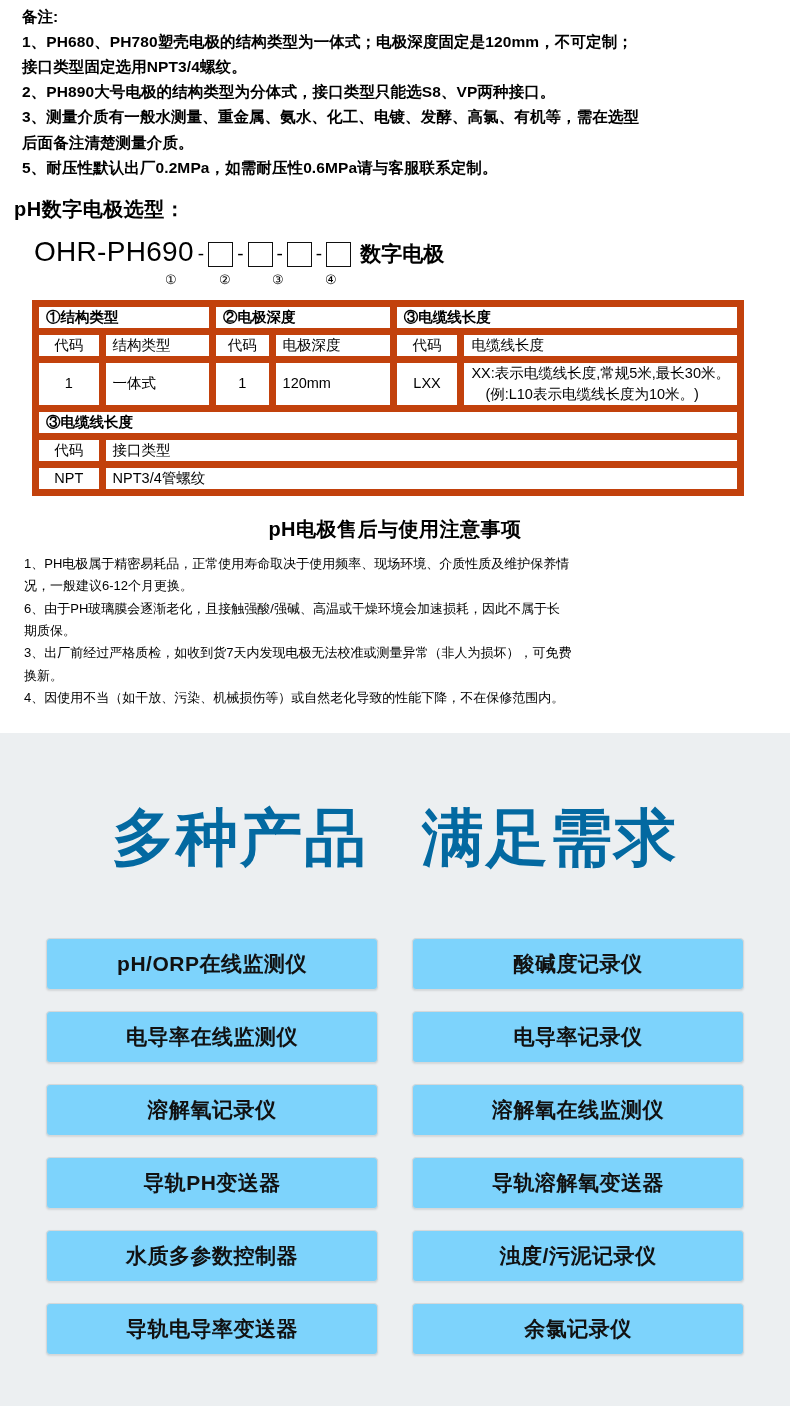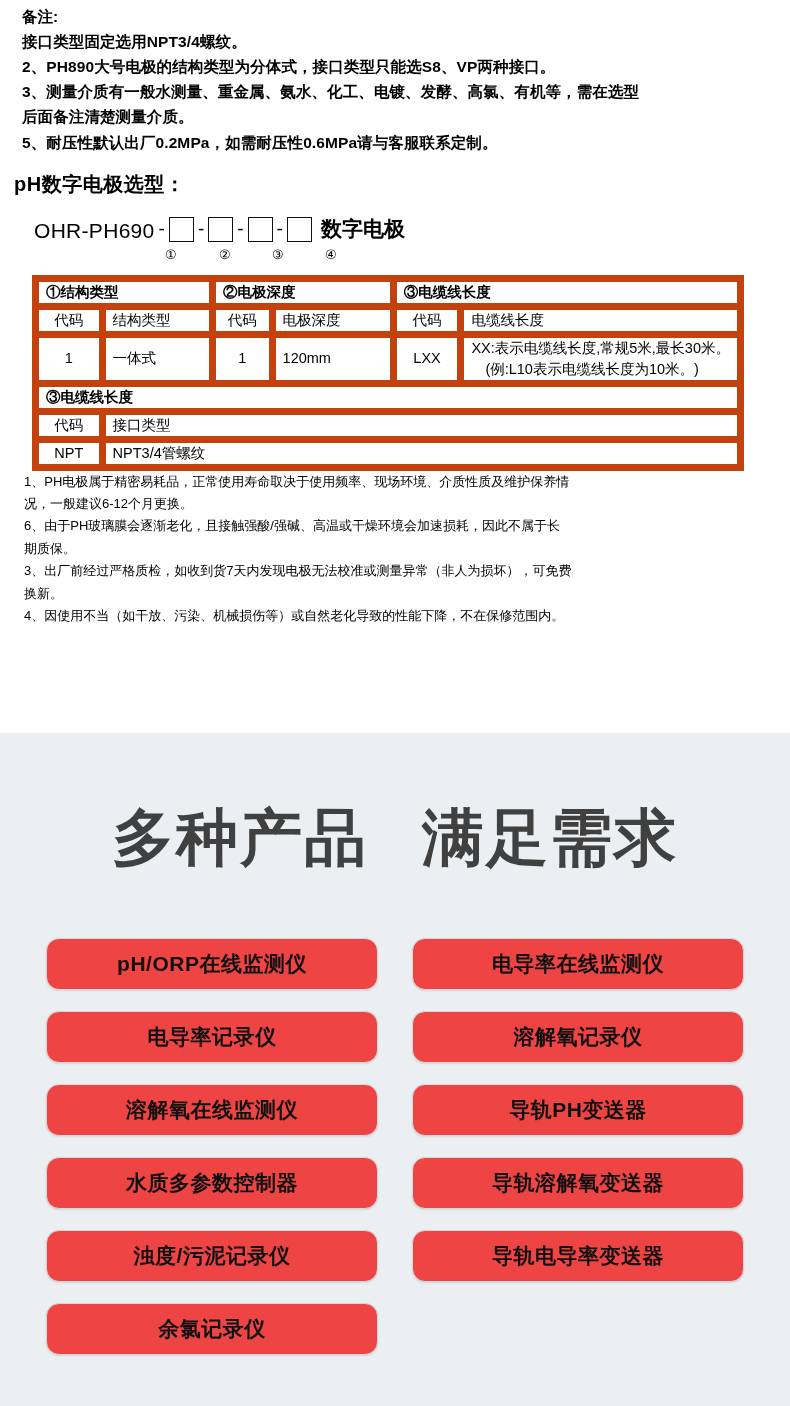--- a/index.html
+++ b/index.html
@@ -46,21 +46,21 @@
     letter-spacing: 0.5px;
   }
 
   .model-line {
     margin: 6px 0 0 34px;
     display: flex;
     align-items: flex-end;
     height: 42px;
   }
   .model-code {
-    font-size: 21px;
+    font-size: 28px;
     font-weight: normal;
     letter-spacing: 0.3px;
     padding-bottom: 3px;
     text-align: center;
   }
   .dash {
     font-size: 19px;
     padding: 0 4px 6px 4px;
   }
   .box-slot {
@@ -136,52 +136,53 @@
     background: #eceff1;
   }
   .banner-title {
     display: flex;
     justify-content: center;
     gap: 54px;
     padding-top: 63px;
     font-size: 62px;
     font-weight: bold;
     letter-spacing: 2px;
-    color: #404040;
+    color: #0369a1;
   }
   .grid {
     display: grid;
     grid-template-columns: 332px 332px;
     column-gap: 34px;
     row-gap: 21px;
     justify-content: center;
     margin-top: 58px;
   }
   .pill {
     height: 50px;
-    background: #ef4444;
+    background: #7dd3fc;
     border: 1px solid #d4d8da;
-    border-radius: 13px;
+    border-radius: 4px;
     display: flex;
     align-items: center;
     justify-content: center;
     font-size: 21px;
     font-weight: bold;
     color: #111;
     box-shadow: 0 1px 2px rgba(0,0,0,0.10);
     letter-spacing: 0.5px;
   }
 </style>
 </head>
 <body>
 
 <div class="page">
 
   <div class="notes">
     <div class="note-title">备注:</div>
+    <p>1、PH680、PH780塑壳电极的结构类型为一体式；电极深度固定是120mm，不可定制；</p>
     <p>接口类型固定选用NPT3/4螺纹。</p>
     <p>2、PH890大号电极的结构类型为分体式，接口类型只能选S8、VP两种接口。</p>
     <p>3、测量介质有一般水测量、重金属、氨水、化工、电镀、发酵、高氯、有机等，需在选型</p>
     <p>后面备注清楚测量介质。</p>
     <p>5、耐压性默认出厂0.2MPa，如需耐压性0.6MPa请与客服联系定制。</p>
   </div>
 
   <div class="sel-head">pH数字电极选型：</div>
 
   <div class="model-line">
@@ -237,43 +238,45 @@
       <td class="c-code1">代码</td>
       <td colspan="5">接口类型</td>
     </tr>
     <tr>
       <td class="c-code1">NPT</td>
       <td colspan="5">NPT3/4管螺纹</td>
     </tr>
   </tbody>
     </table>
 
+  <div class="as-title">pH电极售后与使用注意事项</div>
   <div class="as-body">
     <p>1、PH电极属于精密易耗品，正常使用寿命取决于使用频率、现场环境、介质性质及维护保养情</p>
     <p>况，一般建议6-12个月更换。</p>
     <p>6、由于PH玻璃膜会逐渐老化，且接触强酸/强碱、高温或干燥环境会加速损耗，因此不属于长</p>
     <p>期质保。</p>
     <p>3、出厂前经过严格质检，如收到货7天内发现电极无法校准或测量异常（非人为损坏），可免费</p>
     <p>换新。</p>
     <p>4、因使用不当（如干放、污染、机械损伤等）或自然老化导致的性能下降，不在保修范围内。</p>
   </div>
 
   <div class="banner">
     <div class="banner-title">
       <span>多种产品</span>
       <span>满足需求</span>
     </div>
     <div class="grid">
       <div class="pill">pH/ORP在线监测仪</div>
+      <div class="pill">酸碱度记录仪</div>
       <div class="pill">电导率在线监测仪</div>
       <div class="pill">电导率记录仪</div>
       <div class="pill">溶解氧记录仪</div>
       <div class="pill">溶解氧在线监测仪</div>
       <div class="pill">导轨PH变送器</div>
+      <div class="pill">导轨溶解氧变送器</div>
       <div class="pill">水质多参数控制器</div>
-      <div class="pill">导轨溶解氧变送器</div>
       <div class="pill">浊度/污泥记录仪</div>
       <div class="pill">导轨电导率变送器</div>
       <div class="pill">余氯记录仪</div>
     </div>
   </div>
 
 </div>
 
 </body></html>

